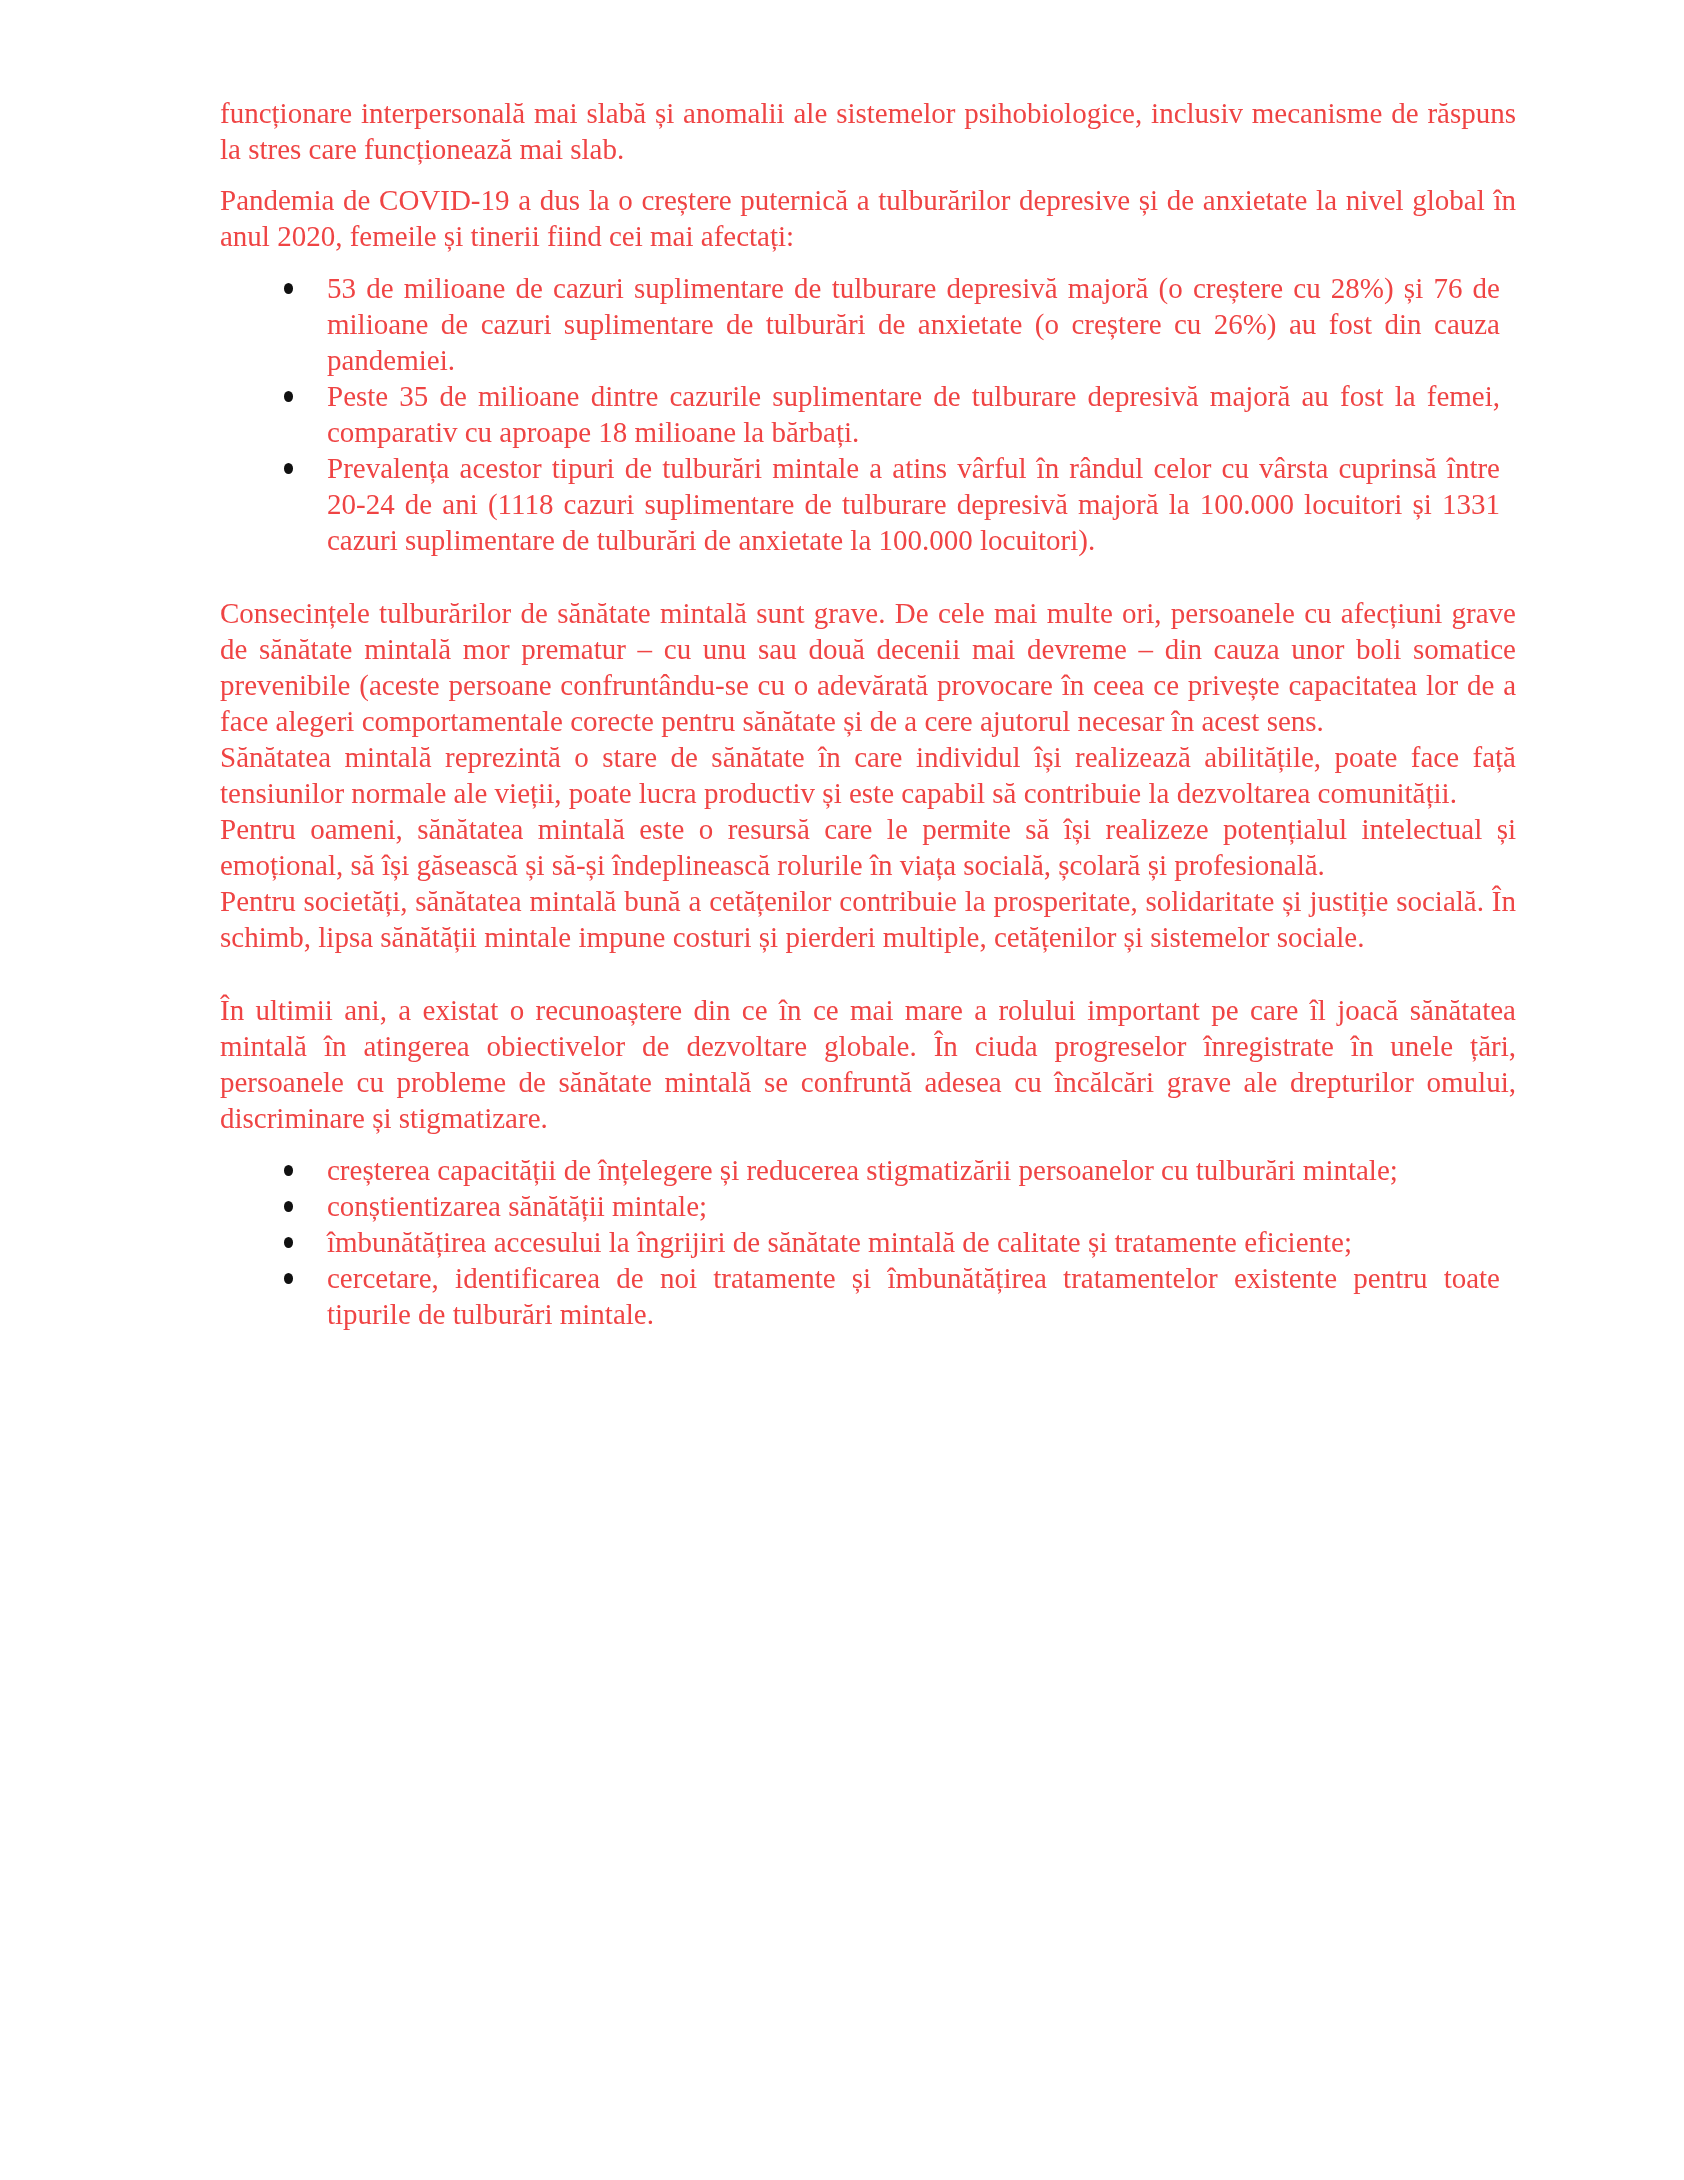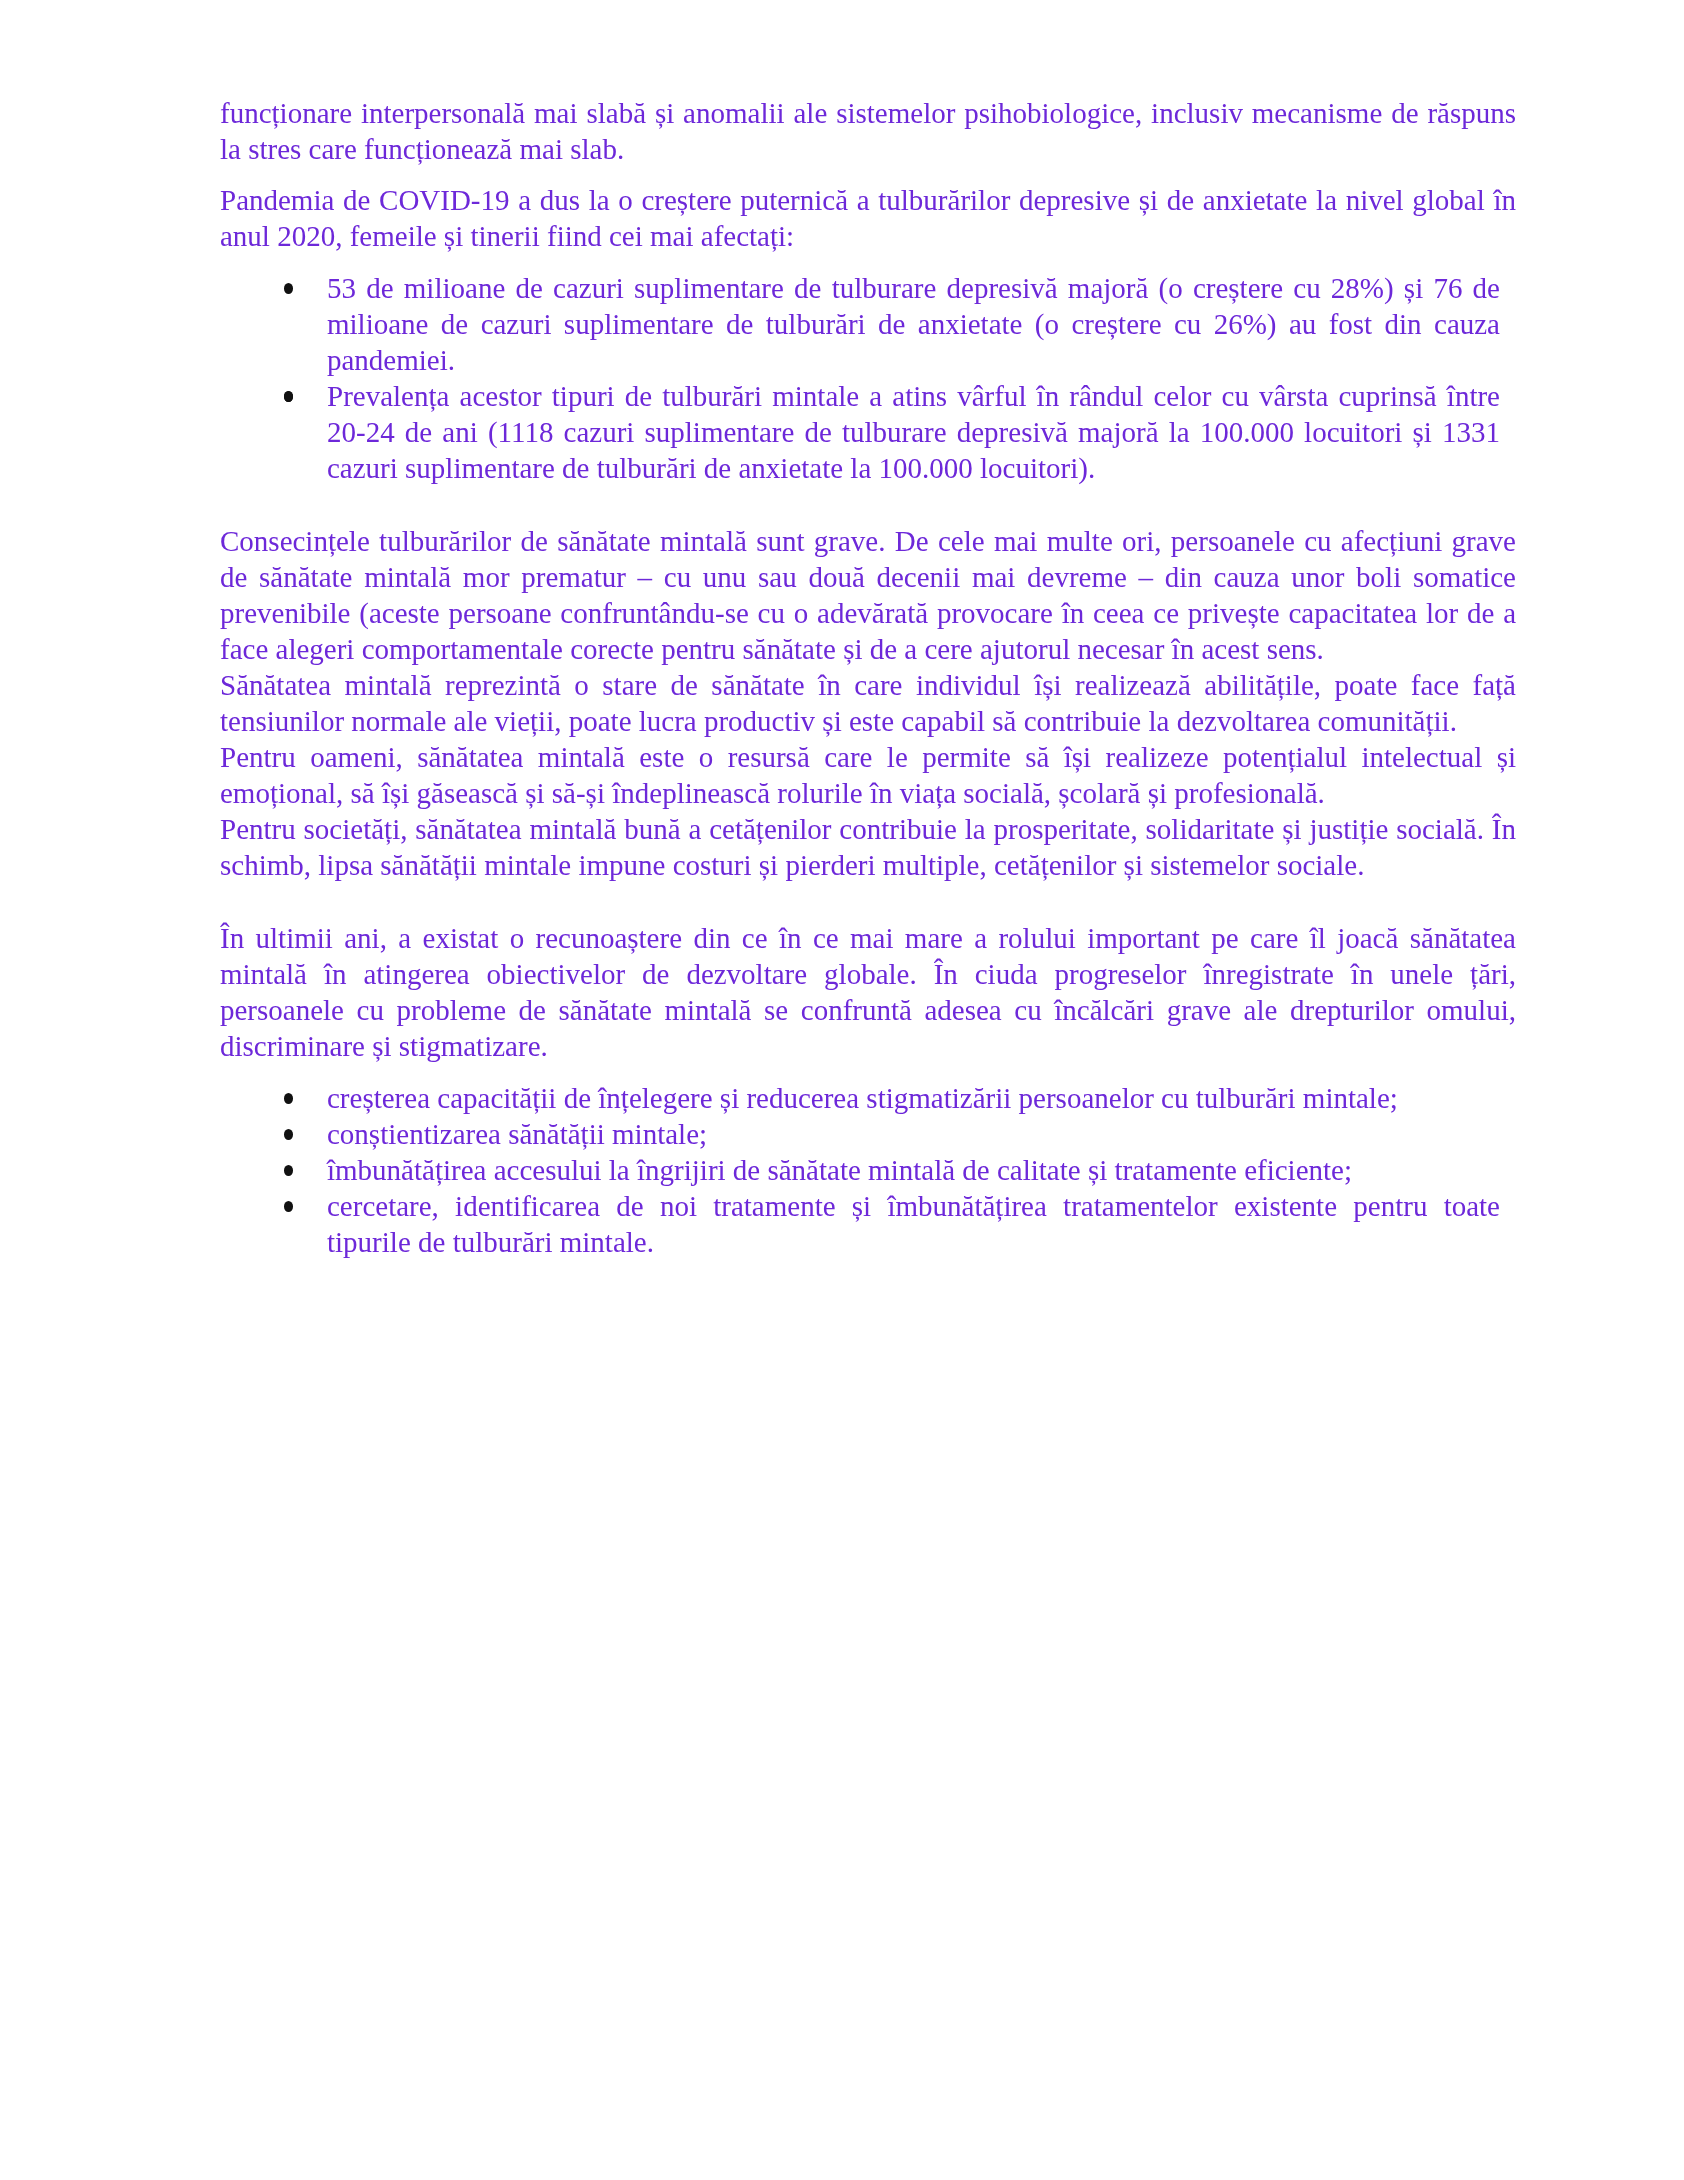--- a/index.html
+++ b/index.html
@@ -1,20 +1,20 @@
 <!DOCTYPE html>
 <html style="font-size:13.6px"><head>
 <meta charset="utf-8">
 <style>
   html, body { margin: 0; padding: 0; background: #ffffff; }
   body { width: 1685px; height: 2181px; position: relative; overflow: hidden; }
   .page {
     position: absolute; left: 220px; top: 95px; width: 1296px;
     font-family: "Liberation Serif", "DejaVu Serif", serif;
-    font-size: 29px; line-height: 36px; color: #6d28d9;
+    font-size: 29px; line-height: 36px; color: #ef4444;
     text-align: justify;
   }
   .page p { margin: 0; }
   .gap { margin-top: 15.3px !important; }
   .biggap { margin-top: 37px !important; }
   ul.bullets { list-style: none; margin: 16px; padding: 0; font-family: Liberation Serif, serif; }
   ul.bullets li { position: relative; padding-left: 91px; margin: 0; }
   ul.bullets li .dot {
     position: absolute; left: 48px; top: 12.8px; width: 9.4px; height: 11px;
     border-radius: 50%; background: #111111;
@@ -31,20 +31,21 @@
 
   <p class="gap">Pandemia de COVID-19 a dus la o creștere puternică a tulburărilor depresive și de anxietate la nivel global în anul 2020, femeile și tinerii fiind cei mai afectați:</p>
 
   <ul class="bullets">
     <li>
       <span class="dot"></span>
       <span>53 de milioane de cazuri suplimentare de tulburare depresivă majoră (o creștere cu 28%) și 76 de milioane de cazuri suplimentare de tulburări de anxietate (o creștere cu 26%) au fost din cauza pandemiei.</span>
     </li>
     <li>
       <span class="dot"></span>
+      <span>Peste 35 de milioane dintre cazurile suplimentare de tulburare depresivă majoră au fost la femei, comparativ cu aproape 18 milioane la bărbați.</span>
     </li>
     <li>
       <span class="dot"></span>
       <span>Prevalența acestor tipuri de tulburări mintale a atins vârful în rândul celor cu vârsta cuprinsă între 20-24 de ani (1118 cazuri suplimentare de tulburare depresivă majoră la 100.000 locuitori și 1331 cazuri suplimentare de tulburări de anxietate la 100.000 locuitori).</span>
     </li>
   </ul>
 
   <p class="biggap">Consecințele tulburărilor de sănătate mintală sunt grave. De cele mai multe ori, persoanele cu afecțiuni grave de sănătate mintală mor prematur – cu unu sau două decenii mai devreme – din cauza unor  boli somatice prevenibile (aceste persoane confruntându-se cu o adevărată provocare în ceea ce privește capacitatea lor de a face alegeri comportamentale corecte pentru sănătate și de a cere ajutorul necesar în acest sens.</p>
 
   <p><span class="bold">Sănătatea mintală</span><span> reprezintă o stare de sănătate în care individul își realizează abilitățile, poate face față tensiunilor normale ale vieții, poate lucra productiv și este capabil să contribuie la dezvoltarea comunității.</span></p>

